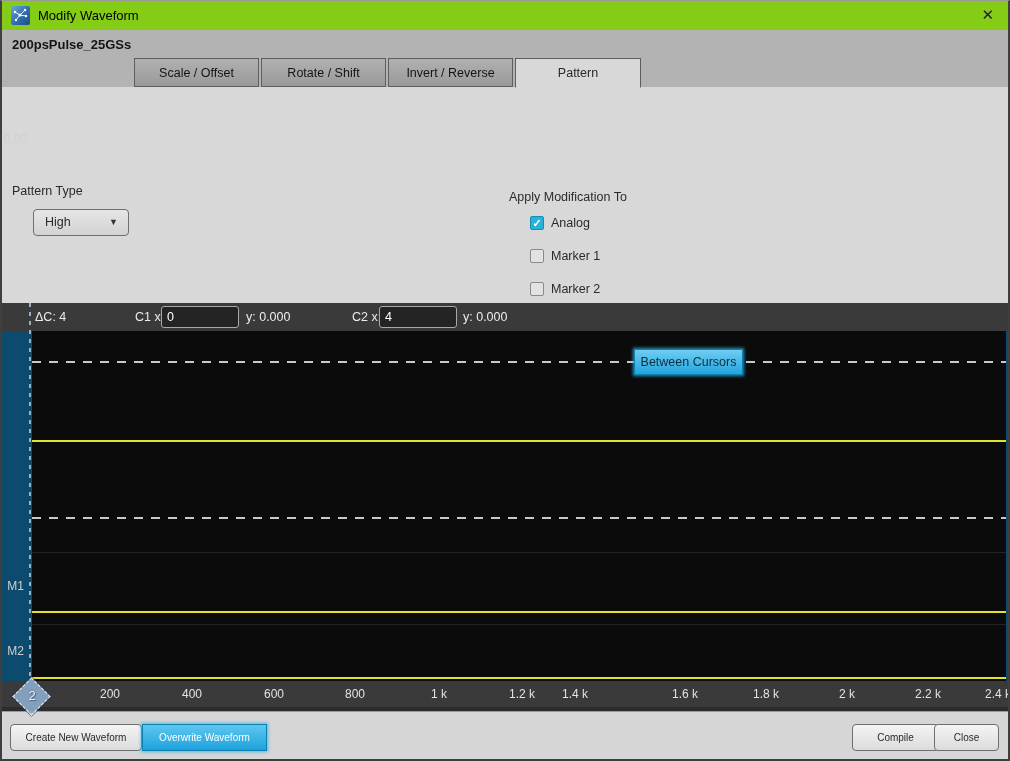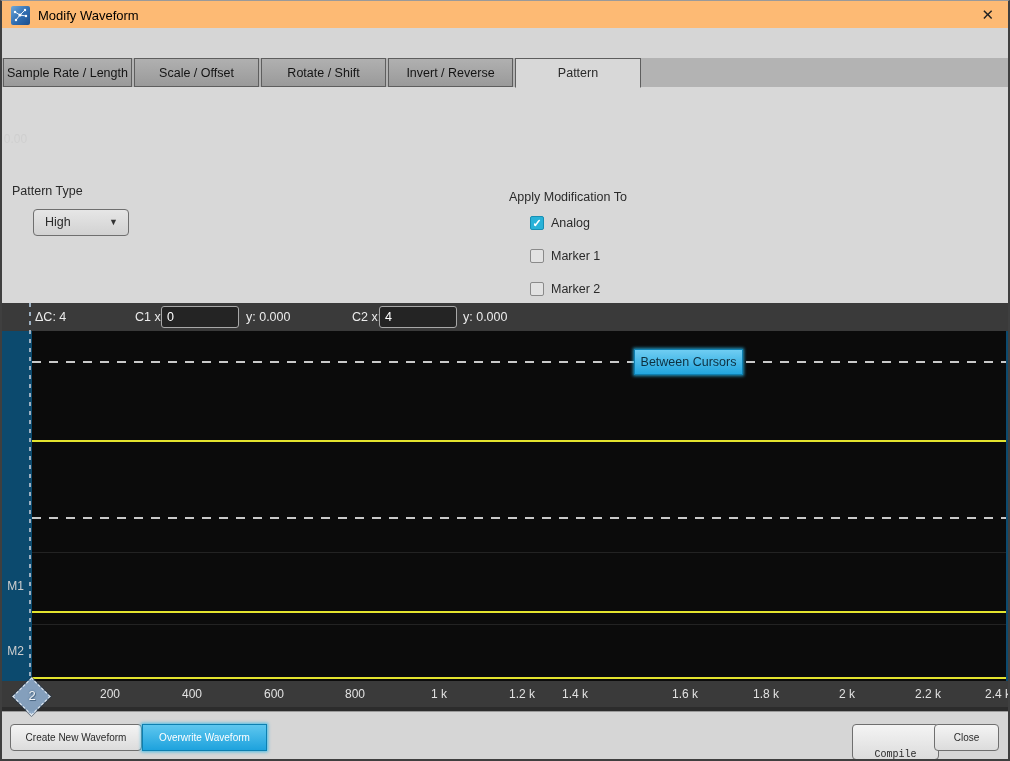--- a/index.html
+++ b/index.html
@@ -3,21 +3,21 @@
 <meta charset="utf-8">
 <style>
   * { margin:0; padding:0; box-sizing:border-box; }
   html,body { width:1010px; height:761px; background:#888; }
   body { font-family:"Liberation Sans", sans-serif; }
   .win {
     position:relative; width:1010px; height:761px; overflow:hidden;
     background:#d6d6d6; border:2px solid #3f3f3f; border-top:1px solid #9a9a9a;
   }
   
-  .titlebar { position:absolute; left:0; top:0; width:100%; height:27px; background:#fdba74; }
+  .titlebar { position:absolute; left:0; top:0; width:100%; height:43px; background:#84cc16; }
   .app-icon { position:absolute; left:9px; top:5px; width:19px; height:19px; border-radius:2px;
     background:linear-gradient(135deg,#6fa8d8 0%,#2f6cb0 55%,#1c4f8c 100%); }
   .app-icon svg { position:absolute; left:1px; top:1px; }
   .title-text { position:absolute; left:36px; top:7px; font-size:13px; color:#000; }
   .close-x { position:absolute; right:14px; top:5px; font-size:15px; color:#222; cursor:pointer; line-height:18px; }
   
   .namebar { position:absolute; left:0; top:29px; width:100%; height:28px; background:#b3b3b3; }
   .namebar .wfname { position:absolute; left:10px; top:7px; font-size:13px; font-weight:bold; color:#141414; }
   
   .tabstrip { position:absolute; left:0; top:57px; width:100%; height:29px; background:#b3b3b3; }
@@ -96,23 +96,25 @@
             <circle cx="14" cy="9" r="1.2"></circle>
           <circle cx="4" cy="13" r="1.2"></circle>
             <circle cx="3" cy="5" r="1.2"></circle>
         </g>
       </svg>
     </div>
     <div class="title-text">Modify Waveform</div>
     <div class="close-x">✕</div>
   </div>
 
+  <div class="namebar">
+    <div class="wfname">200psPulse_25GSs</div>
+  </div>
 
   <div class="tabstrip">
-    <div class="tab" style="left:1px;width:129px;">Sample Rate / Length</div>
     <div class="tab" style="left:259px;width:125px;">Rotate / Shift</div>
     <div class="tab" style="left:132px;width:125px;">Scale / Offset</div>
     <div class="tab" style="left:386px;width:125px;">Invert / Reverse</div>
     <div class="tab active" style="left:513px;width:126px;">Pattern</div>
   </div>
 
   <div class="panel">
     <div class="lbl" style="left:10px;top:97px;">Pattern Type</div>
     <div class="dropdown">
       <span class="dd-val">High</span>
@@ -184,17 +186,17 @@
     <div class="wave-bottom"></div>
 
     <div class="diamond">
       <span>2</span>
     </div>
   </div>
 
   <div class="footer">
     <div class="btn" style="left:8px;width:132px;padding:0;">Create New Waveform</div>
     <div class="btn blue" style="left:140px;width:125px;padding:0;">Overwrite Waveform</div>
-    <div class="btn" style="left:850px;width:87px;padding:17px;font-family:Liberation Mono, monospace;">Compile</div>
+    <div class="btn" style="left:850px;width:87px;padding:0;">Compile</div>
     <div class="btn" style="left:932px;width:65px;padding:0;">Close</div>
   </div>
 
 </div>
 
 </body></html>

